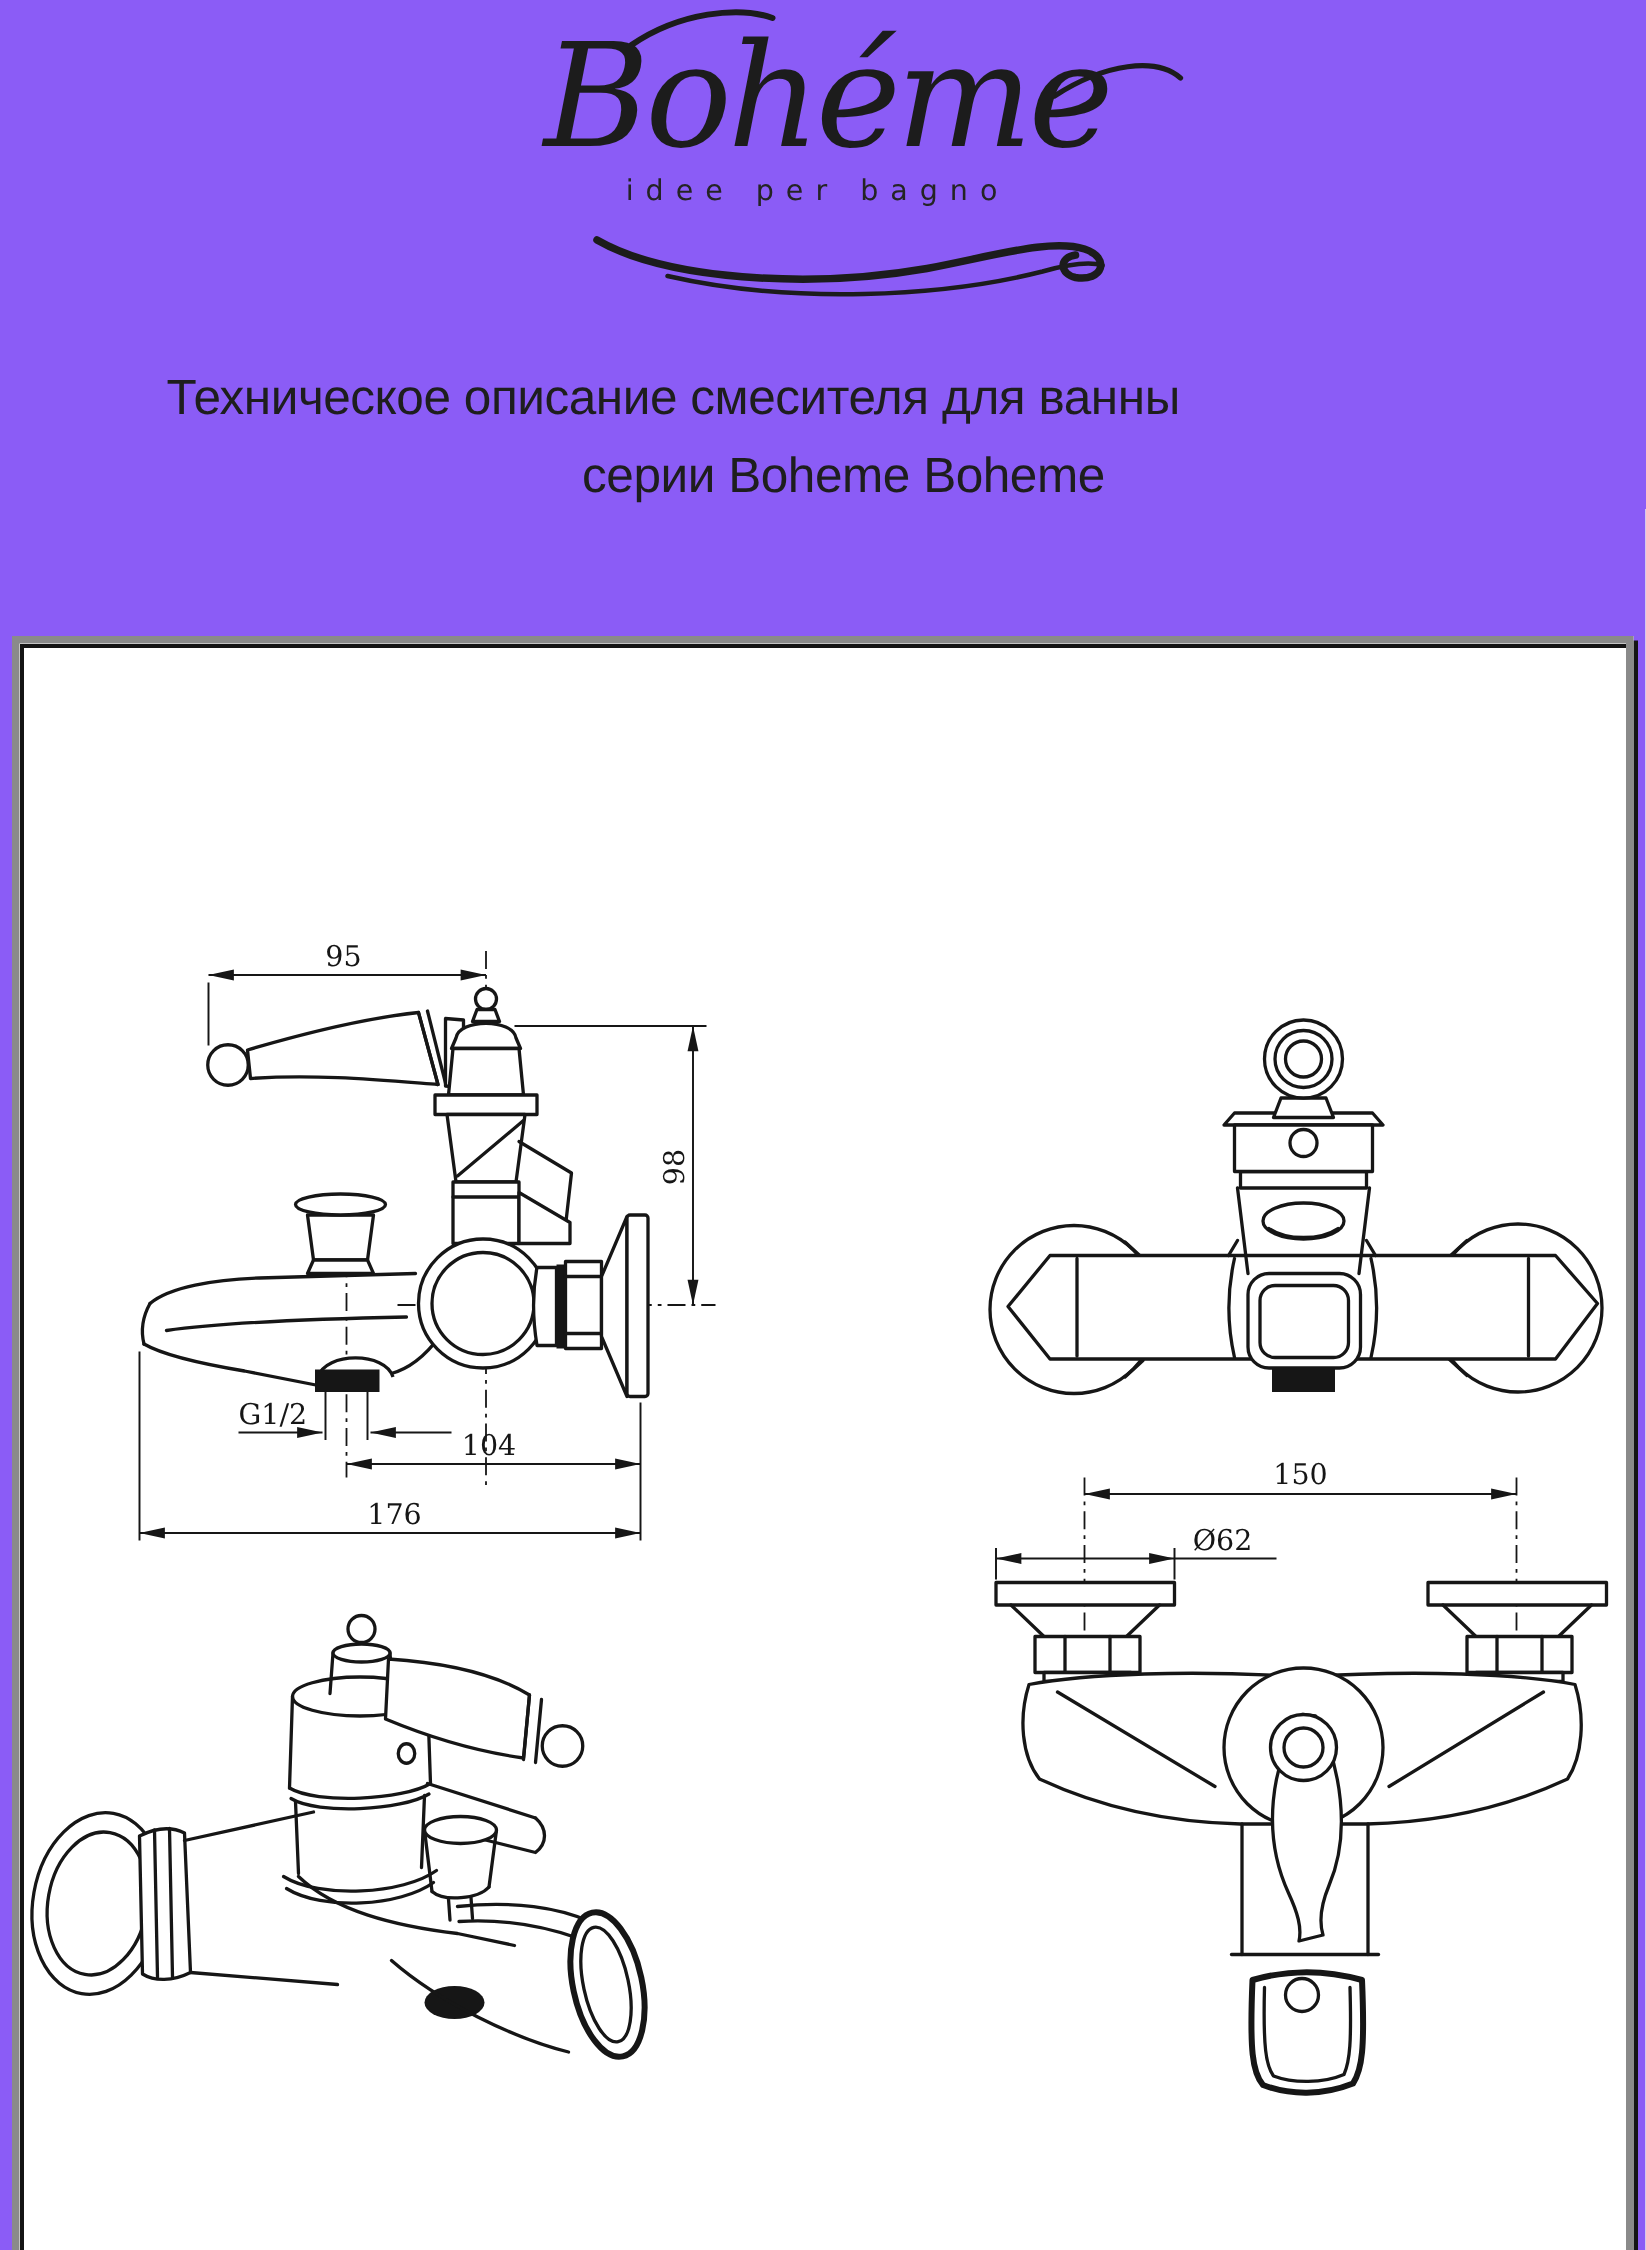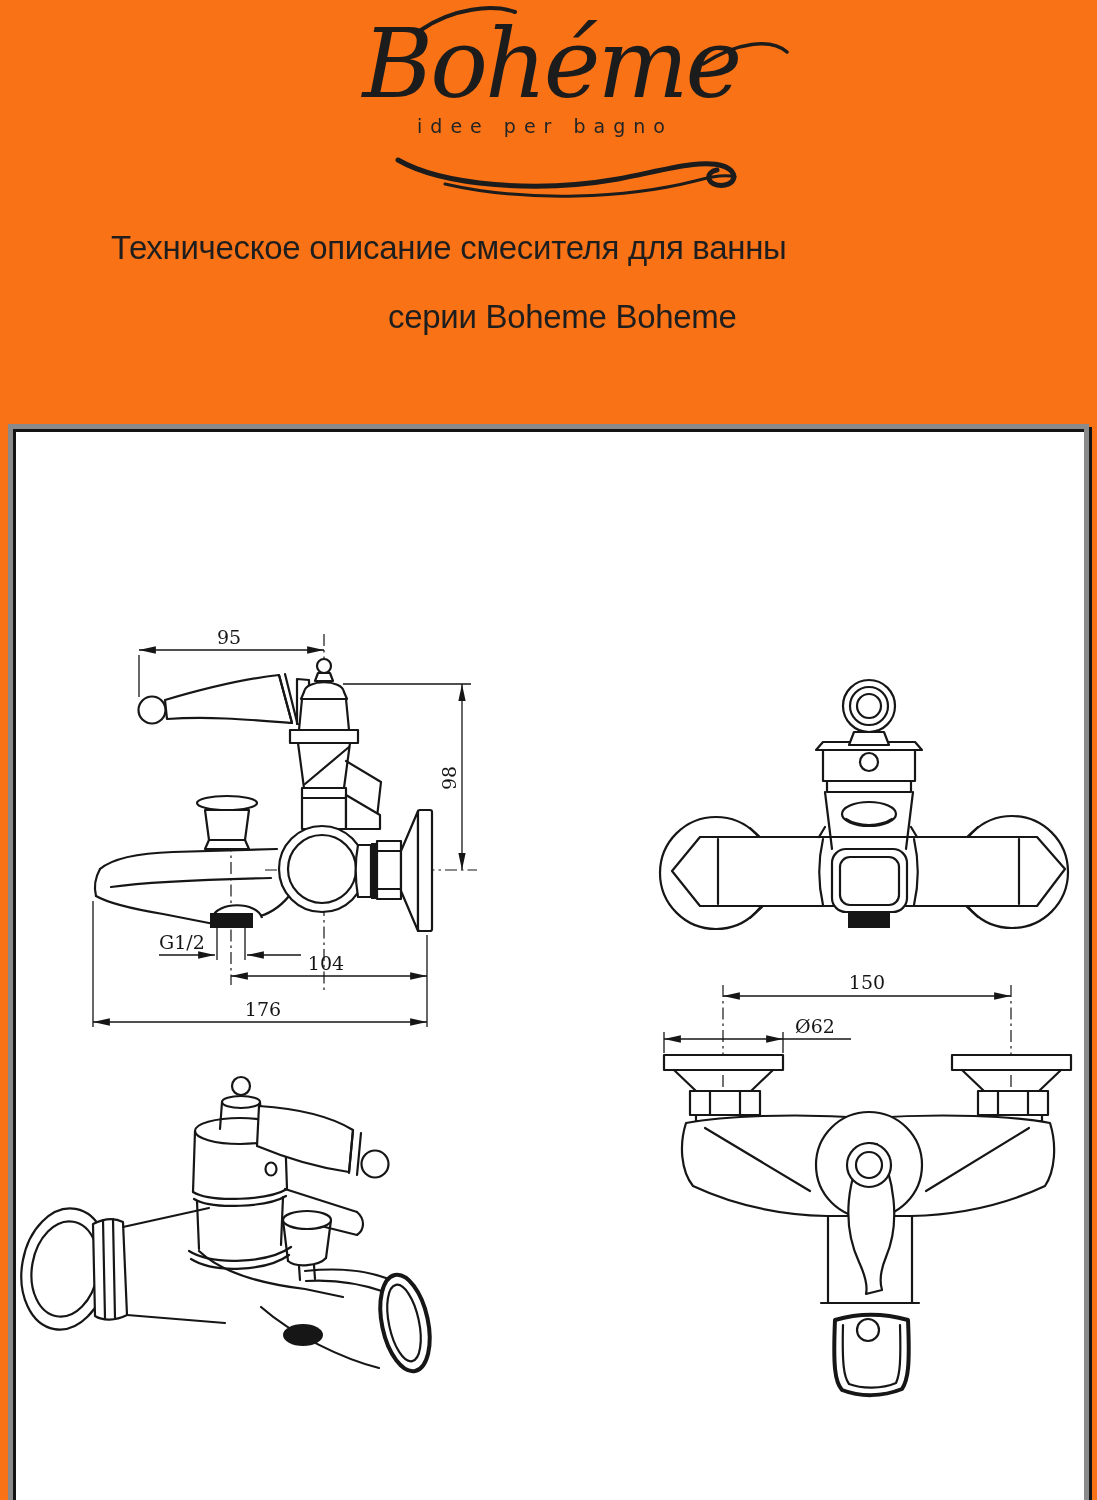--- a/index.html
+++ b/index.html
@@ -1,29 +1,29 @@
 <!DOCTYPE html>
 <html><head>
 <meta charset="utf-8">
 <style>
   html,body{margin:0;padding:0;background:#e8e8e8;}
   .page{
-    position:relative;width:1097px;height:1500px;background:#f97316;
+    position:relative;width:1097px;height:1500px;background:#8b5cf6;
     font-family:"Liberation Sans",sans-serif;overflow:hidden;margin:0 auto;
   }
   
   .logo-svg{position:absolute;left:293px;top:0;}
   .brand-text{font-family:"DejaVu Serif",serif;font-style:italic;font-size:96px;
     letter-spacing:-3px;fill:#1c1c1c;}
   .tagline-text{font-family:"DejaVu Sans",sans-serif;font-size:19px;
     letter-spacing:8px;fill:#242424;}
   .swash{fill:none;stroke:#1c1c1c;stroke-linecap:round;}
   
   .title-line{position:absolute;color:#1e1e1e;font-size:33px;letter-spacing:-0.3px;white-space:nowrap;}
-  .title-line.l1{left:111px;top:229px;text-align:right;}
+  .title-line.l1{left:111px;top:246px;text-align:right;}
   .title-line.l2{left:388px;top:298px;}
   
   .frame{
     position:absolute;left:8px;top:424px;width:1081px;height:1316px;
     box-sizing:border-box;background:#ffffff;border:5px solid #8a8a8a;
     box-shadow:3px 3px 0 #141414, inset 3px 3px 0 #141414;
   }
   .drawing-svg{display:block;}
   
   .ln{stroke:#161616;fill:none;stroke-width:2.2;stroke-linecap:round;stroke-linejoin:round;}

